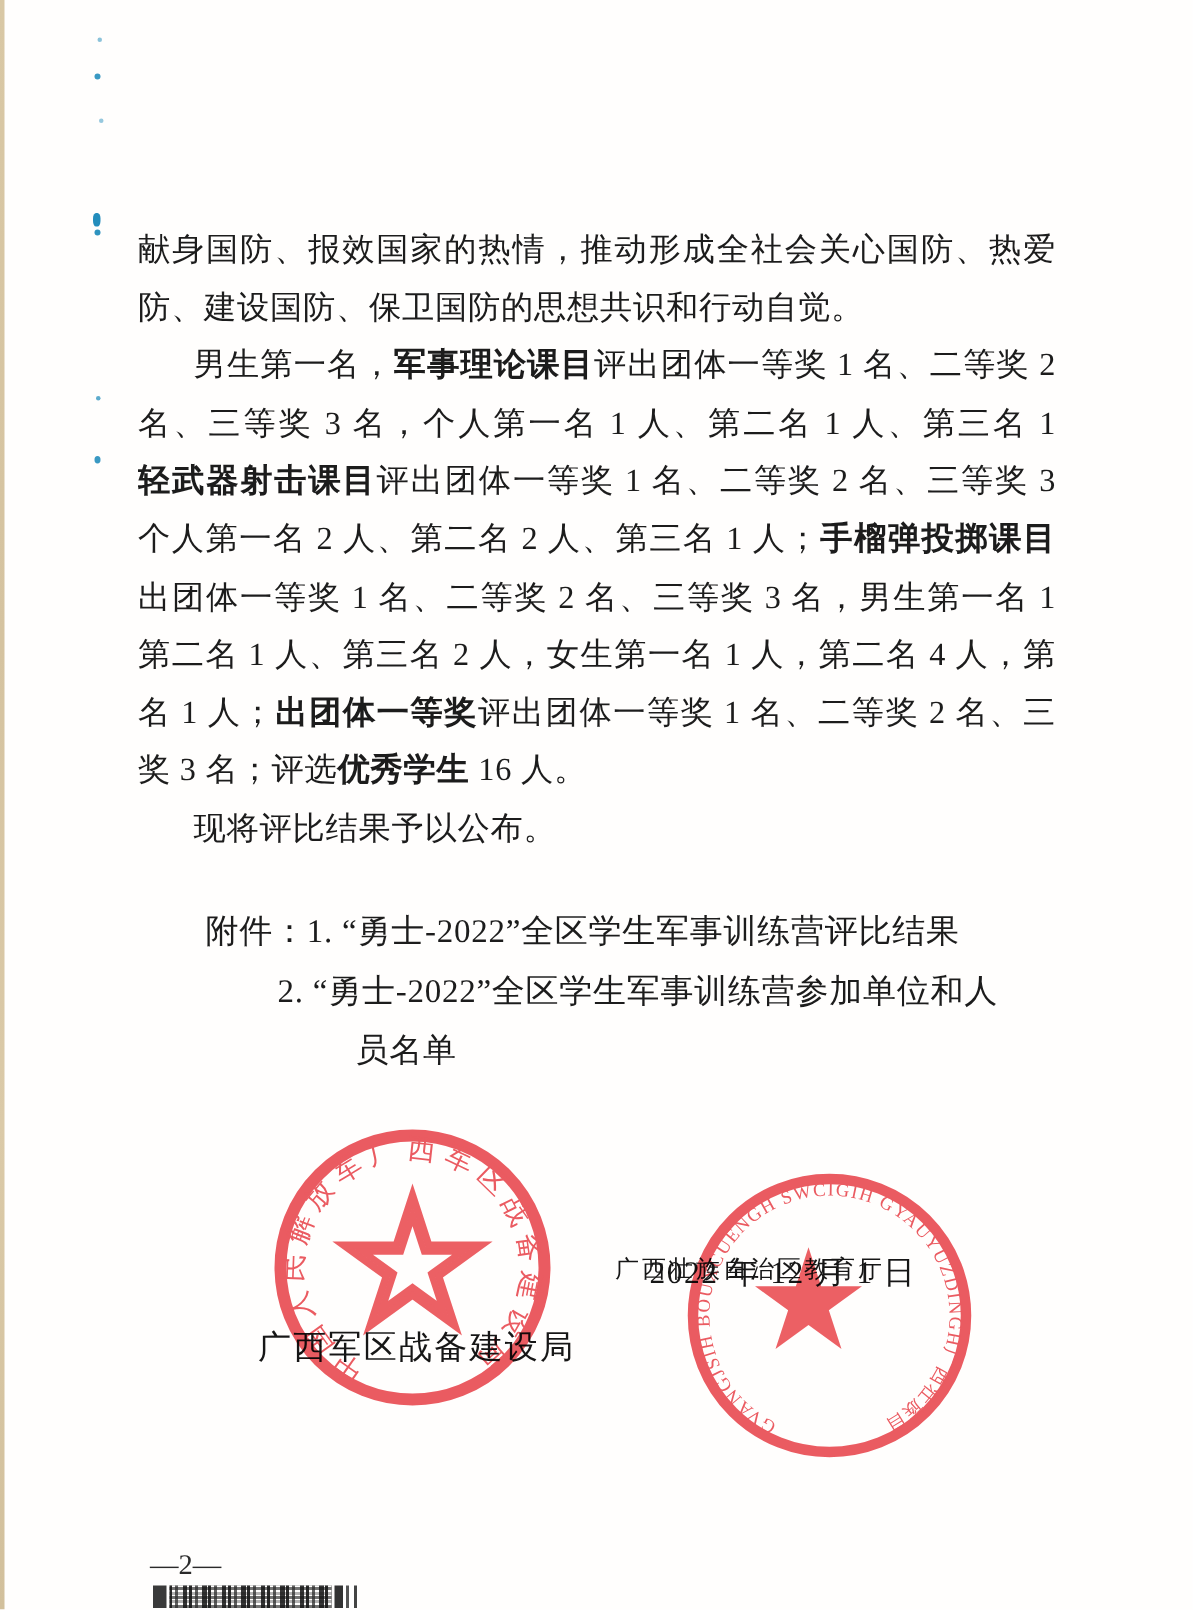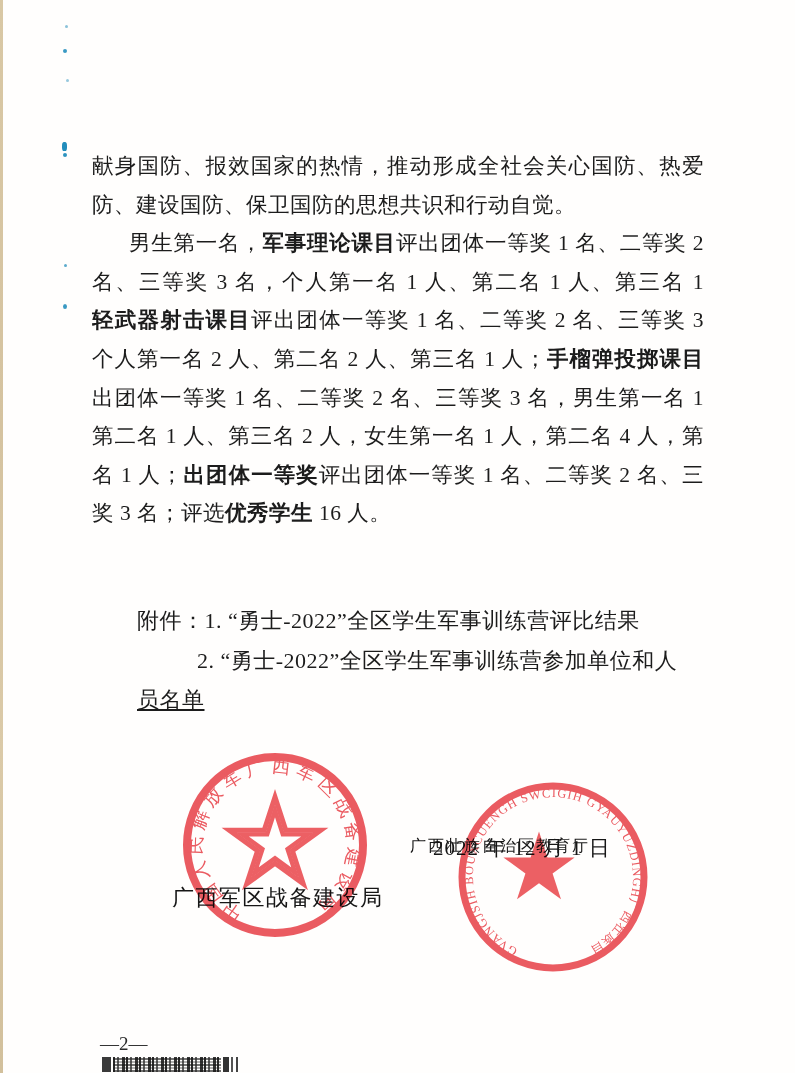--- a/index.html
+++ b/index.html
@@ -30,22 +30,22 @@
   .line{height:38.6px;line-height:38.6px;white-space:nowrap;}
   .line.fill{white-space:normal;text-align:justify;text-align-last:justify;overflow:hidden;}
   .line.ind{text-indent:37px;}
   .line .bold{font-weight:700;}
   
   .attachment{
     position:absolute;left:137px;top:601px;width:560px;
     font-size:22px;letter-spacing:.5px;
   }
   .att-row{height:39.5px;line-height:39.5px;white-space:nowrap;}
-  .att-ind1{margin-left:60px;}
-  .att-ind2{text-decoration:underline;}
+  .att-ind1{margin-left:48px;}
+  .att-ind2{margin-left:100px;}
   
   .sig{position:absolute;white-space:nowrap;color:#161616;}
   .sig-left-org{left:172px;top:836px;font-size:22px;letter-spacing:1.5px;margin-top:47px;}
   .sig-right-org{left:410px;top:836px;font-size:16px;letter-spacing:2px;}
   .sig-date{left:433px;top:834px;font-size:21px;letter-spacing:1px;}
   
   .seal{position:absolute;mix-blend-mode:multiply;opacity:.88;}
   .seal-left{left:175px;top:745px;}
   .seal-right{left:453px;top:777px;}
   .seal text{font-family:"Liberation Serif","DejaVu Serif",serif;}
@@ -86,20 +86,21 @@
     <div class="line fill"><span>献身国防、报效国家的热情，推动形成全社会关心国防、热爱国</span></div>
     <div class="line"><span>防、建设国防、保卫国防的思想共识和行动自觉。</span></div>
     <div class="line fill ind"><span>男生第一名，</span><span class="bold">军事理论课目</span><span>评出团体一等奖 1 名、二等奖 2</span></div>
     <div class="line fill"><span>名、三等奖 3 名，个人第一名 1 人、第二名 1 人、第三名 1 人；</span></div>
     <div class="line fill"><span class="bold">轻武器射击课目</span><span>评出团体一等奖 1 名、二等奖 2 名、三等奖 3 名，</span></div>
     <div class="line fill"><span>个人第一名 2 人、第二名 2 人、第三名 1 人；</span><span class="bold">手榴弹投掷课目</span></div>
     <div class="line fill"><span>出团体一等奖 1 名、二等奖 2 名、三等奖 3 名，男生第一名 1 人、</span></div>
     <div class="line fill"><span>第二名 1 人、第三名 2 人，女生第一名 1 人，第二名 4 人，第三</span></div>
     <div class="line fill"><span>名 1 人；</span><span class="bold">出团体一等奖</span><span>评出团体一等奖 1 名、二等奖 2 名、三等</span></div>
     <div class="line"><span>奖 3 名；评选</span><span class="bold">优秀学生</span><span> 16 人。</span></div>
+    <div class="line ind"><span>现将评比结果予以公布。</span></div>
   </div>
 
 <div class="attachment">
     <div class="att-row">附件：1. “勇士-2022”全区学生军事训练营评比结果</div>
     <div class="att-row att-ind1">2. “勇士-2022”全区学生军事训练营参加单位和人</div>
     <div class="att-row att-ind2">员名单</div>
   </div>
 
 <div class="sig sig-left-org">广西军区战备建设局</div>
 <div class="sig sig-right-org">广西壮族自治区教育厅</div>

